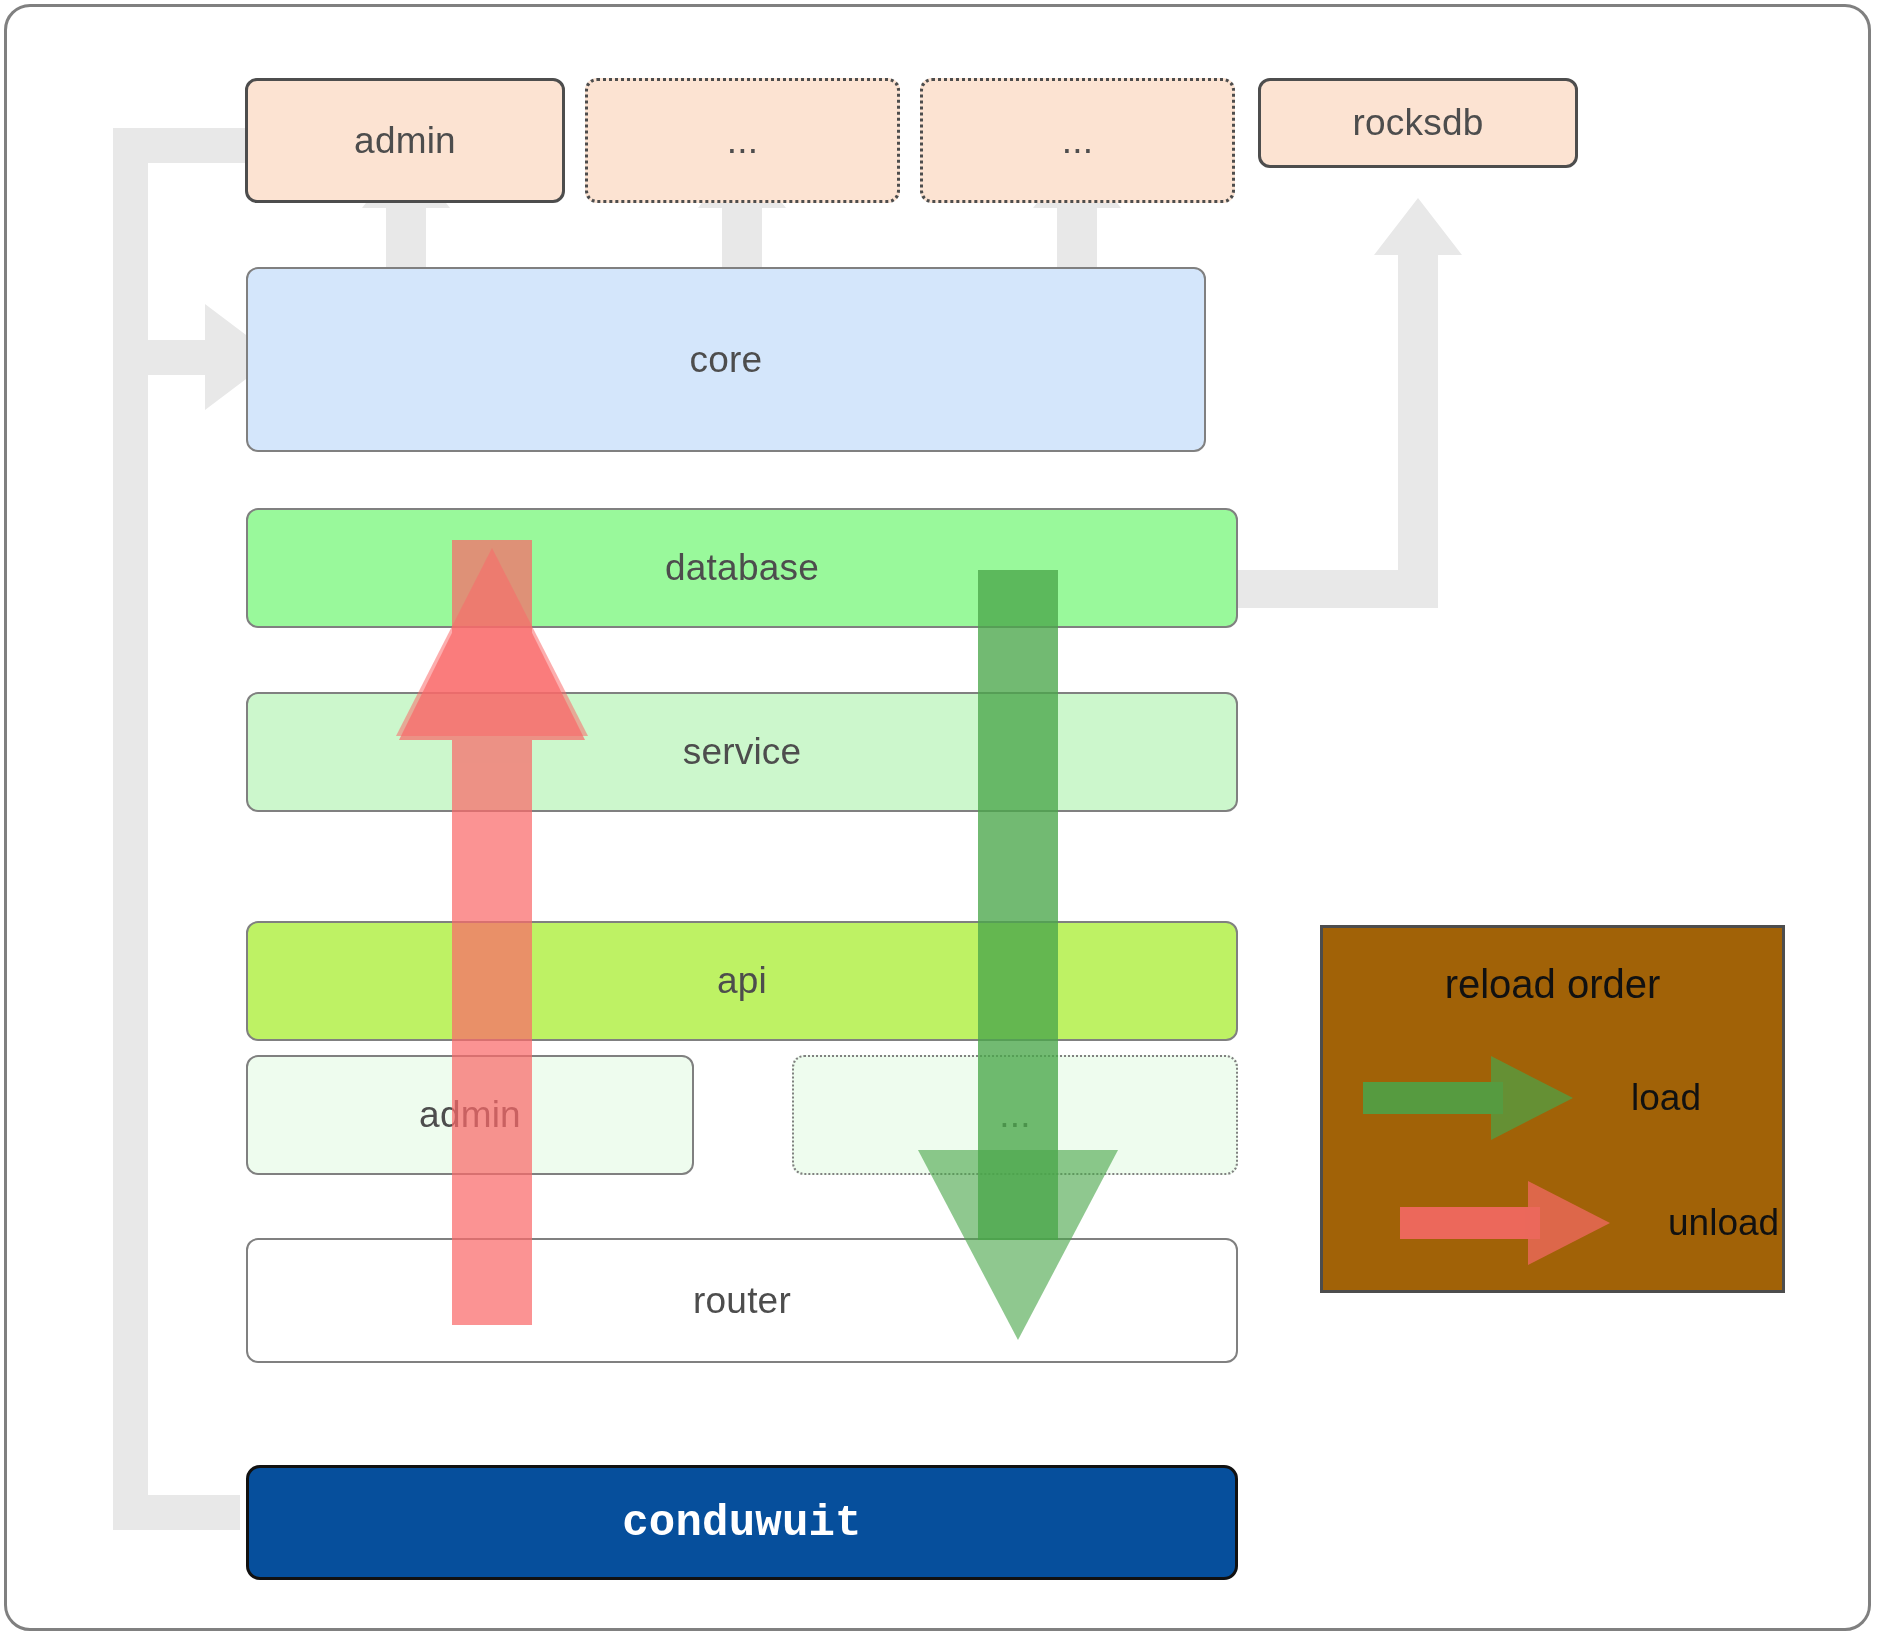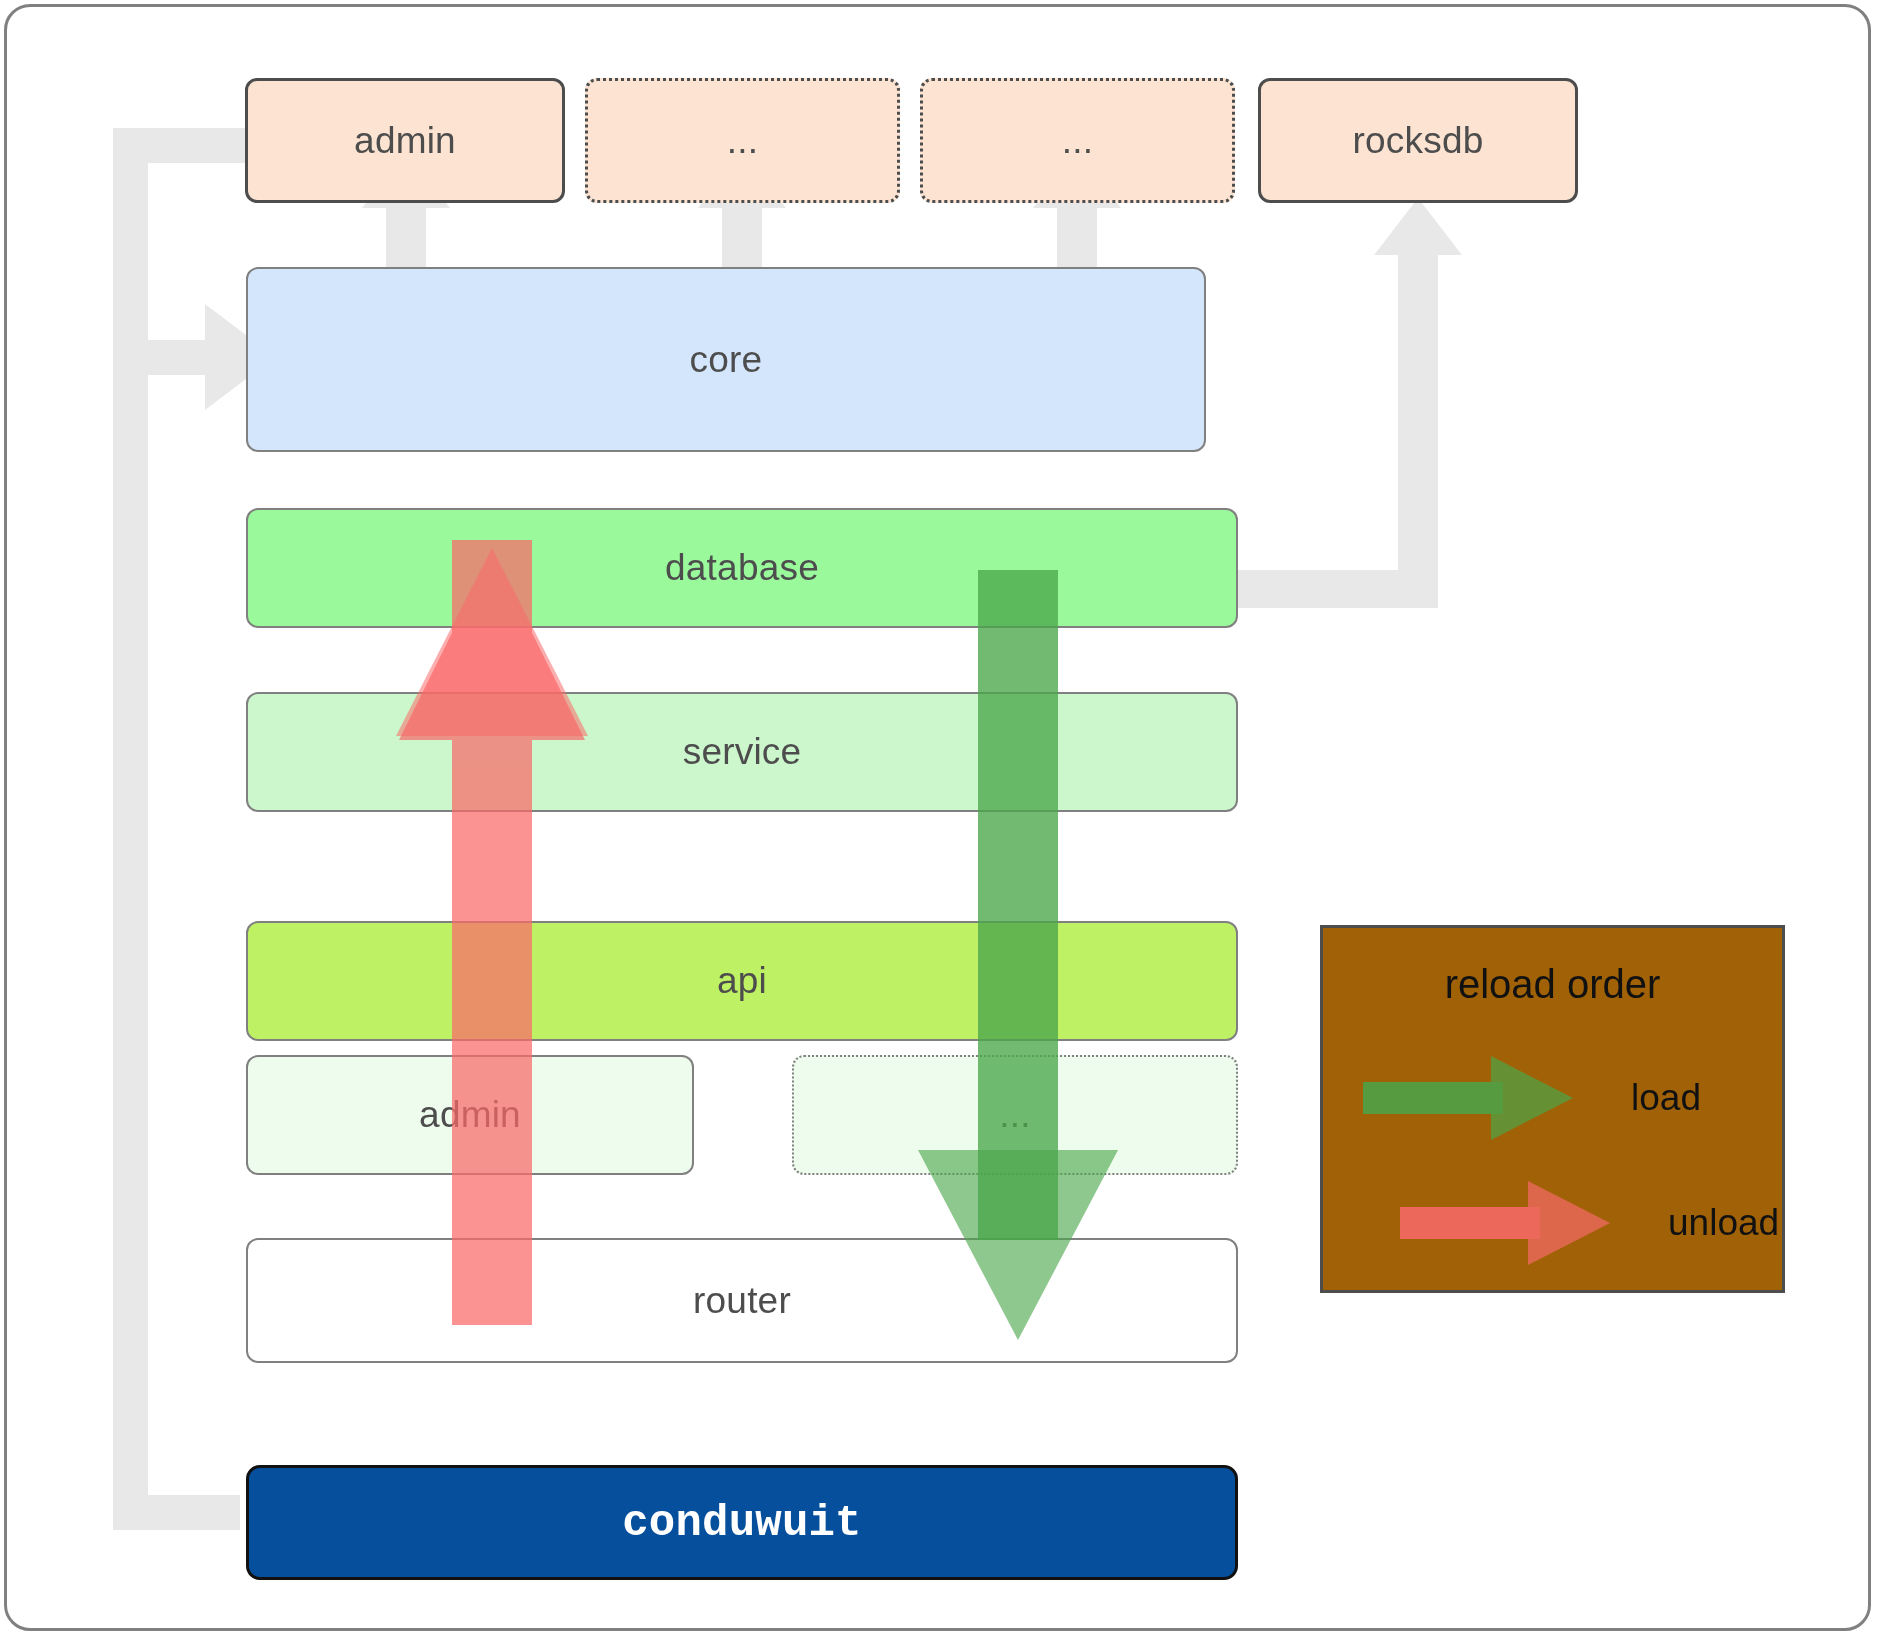--- a/index.html
+++ b/index.html
@@ -143,21 +143,21 @@
   </div>
 
   <div class="node peach dotted-dark" style="left:585px; top:78px; width:315px; height:125px;">
     <span>...</span>
   </div>
 
   <div class="node peach dotted-dark" style="left:920px; top:78px; width:315px; height:125px;">
     <span>...</span>
   </div>
 
-  <div class="node peach solid-dark" style="left:1258px; top:78px; width:320px; height:125px;text-align:center;">
+  <div class="node peach solid-dark" style="left:1258px; top:78px; width:320px; height:90px;text-align:center;">
     <span>rocksdb</span>
   </div>
 
   <div class="node blue solid-gray" style="left:246px; top:267px; width:960px; height:185px;">
     <span>core</span>
   </div>
 
   <div class="node green2 solid-gray" style="left:246px; top:692px; width:992px; height:120px;">
     <span>service</span>
   </div>

